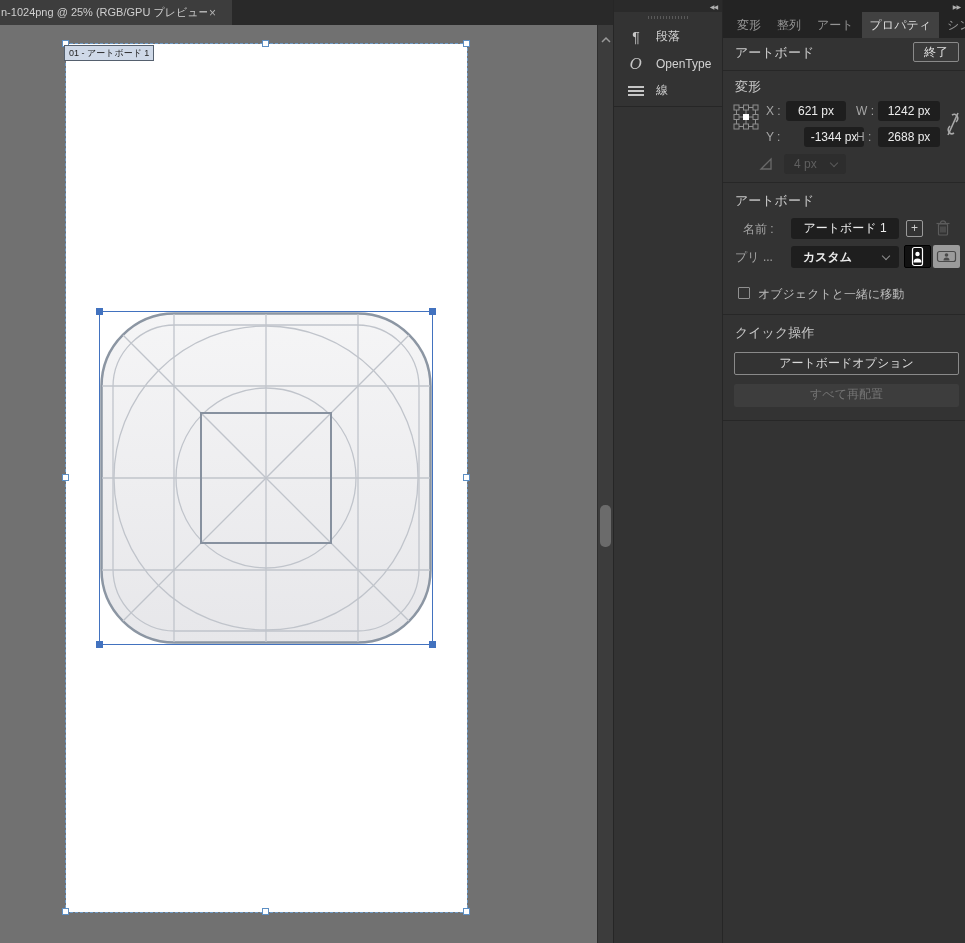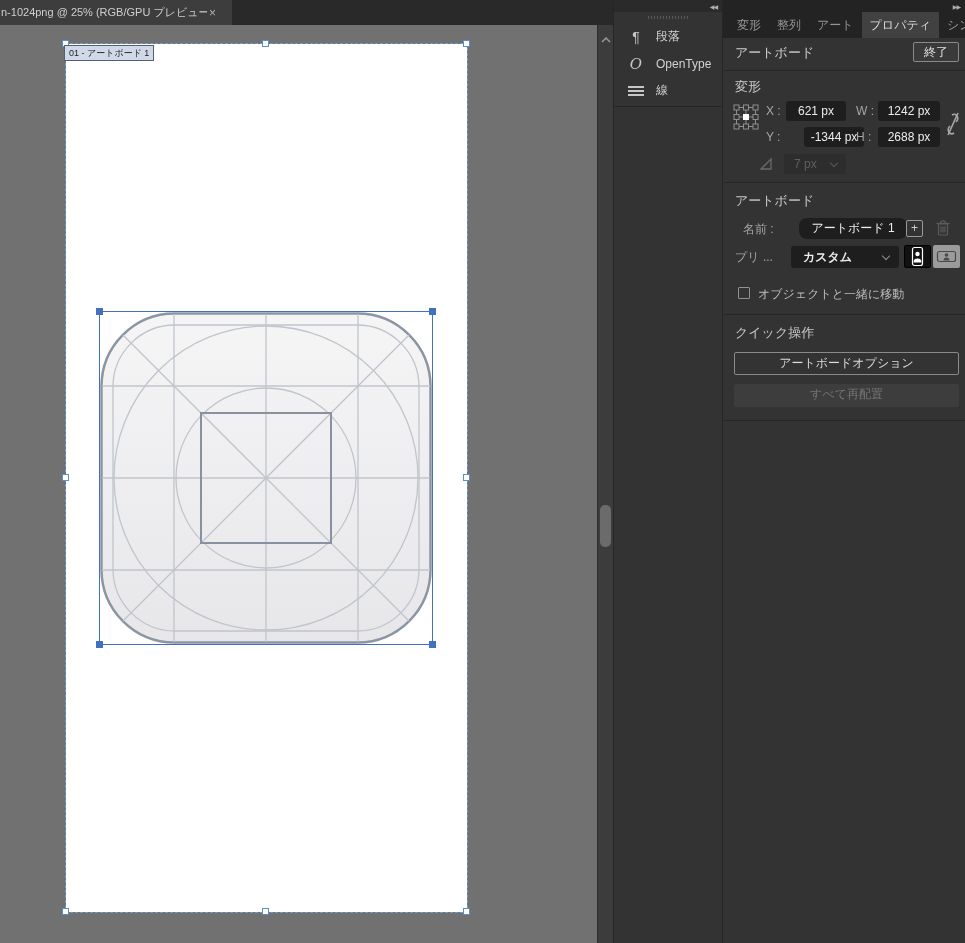--- a/index.html
+++ b/index.html
@@ -235,27 +235,27 @@
           <path d="M5 16 Q2 19 4 22 Q6 25 9 23"></path>
           <path d="M11 12 Q14 9 12 6 Q10 3 7 5"></path>
           <line x1="13" y1="3" x2="3" y2="25"></line>
         </svg>
       </span>
       <span style="position:absolute;left:36px;top:119px;">
         <svg width="14" height="14" viewBox="0 0 14 14">
             <polygon points="12,2 12,12 2,12" fill="none" stroke="#6a6a6a" stroke-width="1.3"></polygon>
           </svg>
       </span>
-      <div class="field dim" style="left:61px;top:116px;width:62px;">7 px</div>
+      <div class="field dim" style="left:61px;top:116px;width:62px;">4 px</div>
       <span class="chev dim" style="left:108px;top:122px;"></span>
       <div class="divider" style="top:144px;"></div>
 
       <div class="sec-title" style="top:154px;">アートボード</div>
       <span class="flabel" style="left:20px;top:183px;">名前 :</span>
-      <div class="field" style="left:76px;top:180px;width:108px;height:21px;line-height:21px;border-radius:8px;">アートボード 1</div>
+      <div class="field" style="left:68px;top:180px;width:108px;height:21px;line-height:21px;">アートボード 1</div>
       <div class="sq-btn" style="left:183px;top:182px;">+</div>
       <span style="position:absolute;left:212px;top:181px;">
         <svg width="16" height="18" viewBox="0 0 16 18" fill="none" stroke="#5c5c5c" stroke-width="1.2">
           <rect x="3.5" y="5" width="9" height="11" rx="1"></rect>
           <line x1="1.5" y1="4.5" x2="14.5" y2="4.5"></line>
           <path d="M5.5 4 Q5.5 1.8 8 1.8 Q10.5 1.8 10.5 4"></path>
           <line x1="6" y1="7.5" x2="6" y2="13.5"></line>
             <line x1="8" y1="7.5" x2="8" y2="13.5"></line>
             <line x1="10" y1="7.5" x2="10" y2="13.5"></line>
         </svg>

